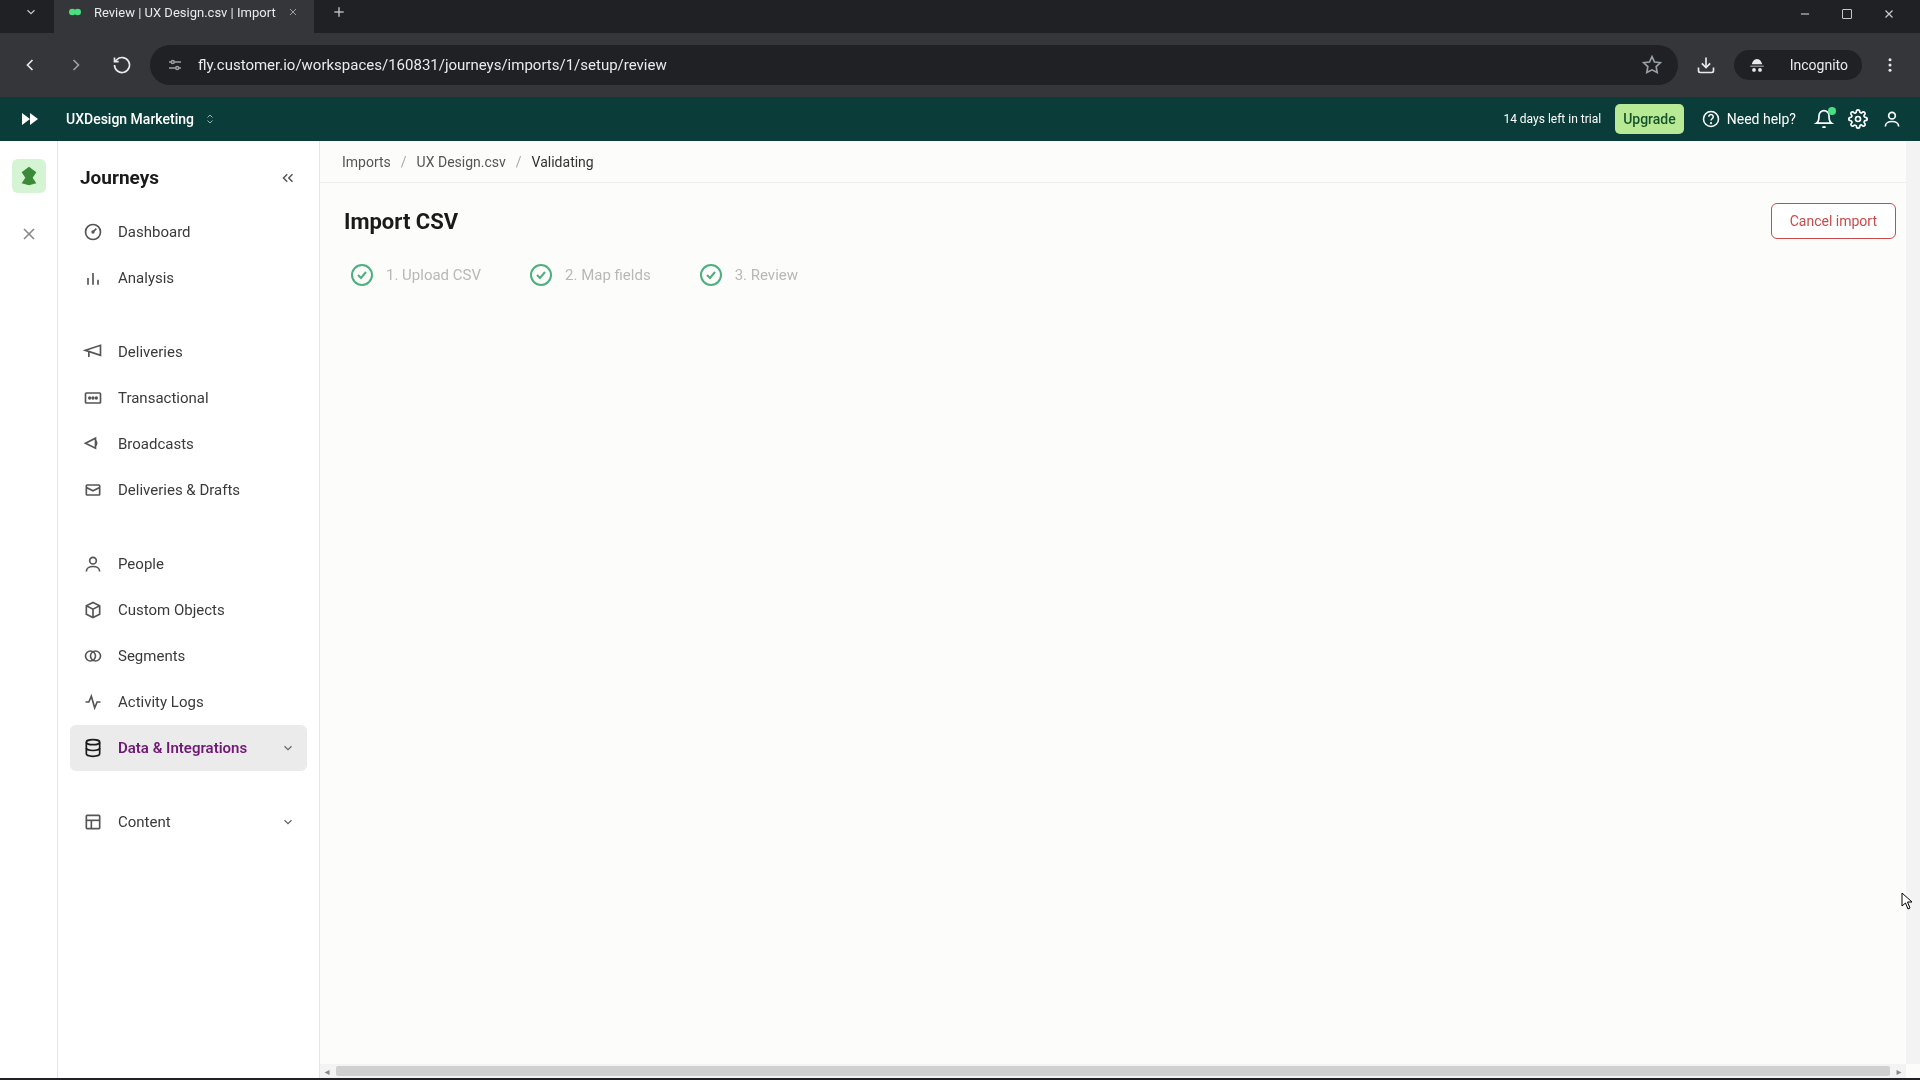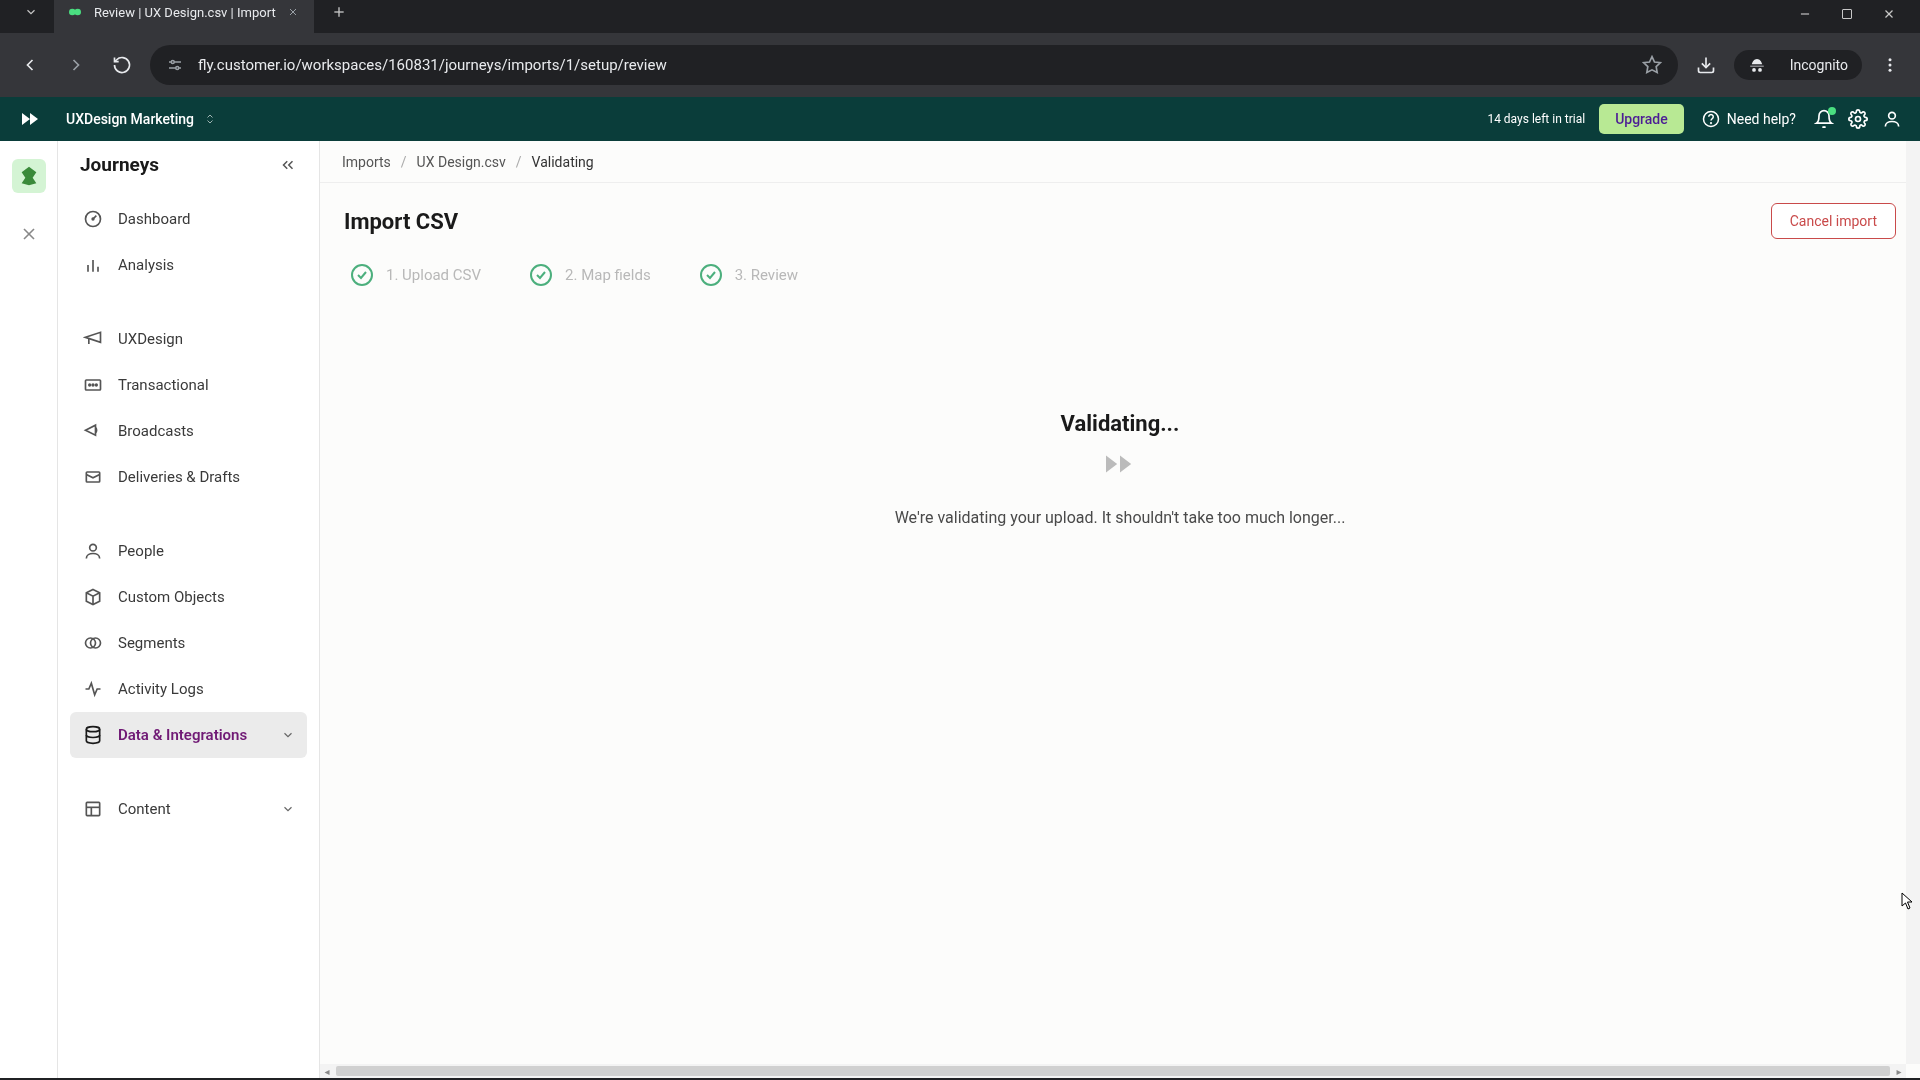--- a/index.html
+++ b/index.html
@@ -26,35 +26,35 @@
 .incognito-badge { display: flex; align-items: center; gap: 24px; background: #202124; padding: 6px 14px; border-radius: 18px; color: #e8eaed; font-size: 14px; }
 .menu-btn { color: #e8eaed; width: 36px; height: 36px; display: flex; align-items: center; justify-content: center; }
 
 
 .app-header { height: 44px; background: #0a3d3a; display: flex; align-items: center; padding: 0 18px; color: #fff; }
 .app-logo { color: #fff; margin-right: 24px; }
 .workspace-name { font-size: 14px; font-weight: 500; }
 .workspace-switch { margin-left: 10px; color: #9fb5b3; font-size: 12px; }
 .header-spacer { flex: 1; }
 .trial-text { font-size: 12px; color: #fff; margin-right: 14px; }
-.upgrade-btn { background: #b8e994; color: #4c1d95; border: none; padding: 7px 16px; border-radius: 5px; font-size: 14px; font-weight: 500; cursor: pointer; margin-right: 18px; }
+.upgrade-btn { background: #b8e994; color: #14532d; border: none; padding: 7px 8px; border-radius: 5px; font-size: 14px; font-weight: 500; cursor: pointer; margin-right: 18px; }
 .need-help { display: flex; align-items: center; gap: 7px; font-size: 14px; color: #fff; margin-right: 18px; }
 .header-icon { color: #fff; margin-right: 14px; position: relative; }
 .notif-dot { position: absolute; top: -2px; right: -2px; width: 8px; height: 8px; background: #4ade80; border-radius: 50%; }
 
 
 .main-layout { display: flex; height: calc(1080px - 47px - 52px - 44px); background: #f8f8f7; }
 
 
 .left-rail { width: 58px; background: #fff; border-right: 1px solid #e5e5e5; display: flex; flex-direction: column; align-items: center; padding-top: 18px; gap: 24px; }
 .rail-icon { width: 34px; height: 34px; display: flex; align-items: center; justify-content: center; border-radius: 6px; }
 .rail-icon.active { background: #d4f4d4; }
 
 
-.sidebar { width: 262px; background: #fff; border-right: 1px solid #e5e5e5; padding: 12px 12px; }
+.sidebar { width: 262px; background: #fff; border-right: 1px solid #e5e5e5; padding: 25px 12px; }
 .sidebar-header { display: flex; align-items: center; justify-content: space-between; padding: 0 10px 20px 10px; }
 .sidebar-title { font-size: 19px; font-weight: 700; color: #1a1a1a; }
 .collapse-btn { color: #555; }
 .nav-item { display: flex; align-items: center; gap: 14px; padding: 12px 12px; color: #3a3a3a; font-size: 15px; border-radius: 6px; cursor: pointer; }
 .nav-item.active { background: #ebebeb; font-weight: 600; color: #701a75; }
 .nav-icon { width: 22px; height: 22px; display: flex; align-items: center; justify-content: center; color: #555; flex-shrink: 0; }
 .nav-item.active .nav-icon { color: #1a1a1a; }
 .nav-gap { height: 28px; }
 .nav-chevron { margin-left: auto; color: #666; }
 
@@ -287,21 +287,21 @@
 
     <div class="nav-gap"></div>
 
     <div class="nav-item">
       <span class="nav-icon">
           <svg width="20" height="20" viewBox="0 0 24 24" fill="none" stroke="currentColor" stroke-width="2">
             <path d="M3 10 L21 4 L21 16 L3 10 Z"></path>
             <path d="M7 11 L7 18"></path>
           </svg>
         </span>
-      <span>UXDesign</span>
+      <span>Deliveries</span>
     </div>
     <div class="nav-item">
       <span class="nav-icon">
           <svg width="20" height="20" viewBox="0 0 24 24" fill="none" stroke="currentColor" stroke-width="2">
             <rect x="3" y="6" width="18" height="12" rx="1"></rect>
             <circle cx="8" cy="12" r="1" fill="currentColor"></circle>
             <circle cx="12" cy="12" r="1" fill="currentColor"></circle>
             <circle cx="16" cy="12" r="1" fill="currentColor"></circle>
           </svg>
         </span>
@@ -436,29 +436,20 @@
         <span class="step-check">
             <svg width="24" height="24" viewBox="0 0 24 24" fill="none" stroke="currentColor" stroke-width="2">
               <circle cx="12" cy="12" r="10"></circle>
               <polyline points="8 12 11 15 16 9"></polyline>
             </svg>
           </span>
         <span>3. Review</span>
       </div>
     </div>
 
-    <div class="validating-box">
-      <div class="validating-title">Validating...</div>
-      <div class="validating-spinner">
-        <svg width="34" height="28" viewBox="0 0 24 20" fill="currentColor">
-            <path d="M2 4 L10 10 L2 16 Z M12 4 L20 10 L12 16 Z"></path>
-          </svg>
-      </div>
-      <div class="validating-text">We're validating your upload. It shouldn't take too much longer...</div>
-    </div>
 
     <div class="content-scrollbar-v"></div>
     <div class="content-scrollbar-h">
       <span class="scroll-arrow">◂</span>
       <div class="scroll-thumb-h"></div>
       <span class="scroll-arrow">▸</span>
     </div>
 
     <div class="cursor">
       <svg width="14" height="18" viewBox="0 0 14 18">

